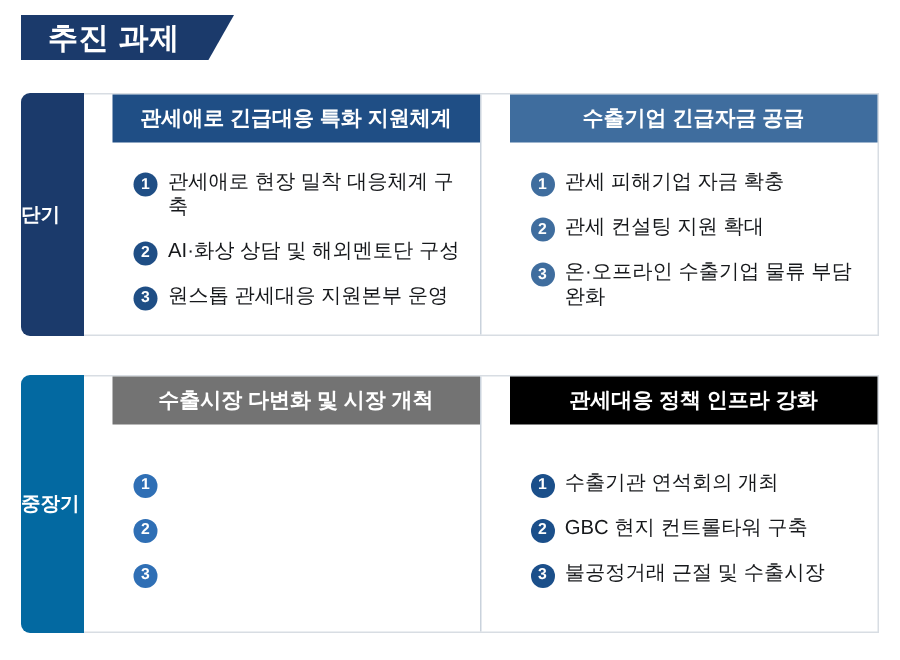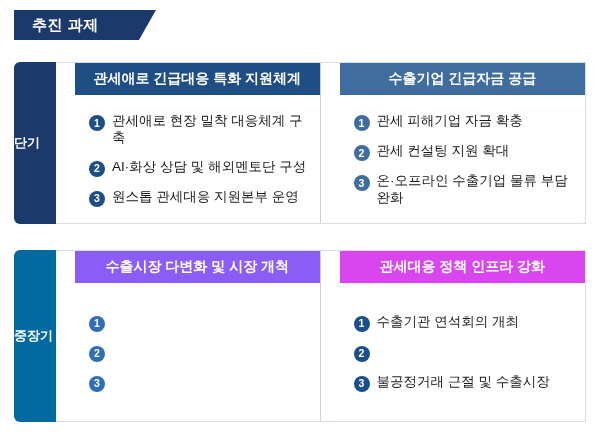--- a/index.html
+++ b/index.html
@@ -32,21 +32,21 @@
     height: 30px;
     background: #1b3a6b;
     display: flex;
     align-items: center;
     padding-left: 18px;
     box-sizing: border-box;
     clip-path: polygon(0 0, 100% 0, 88% 100%, 0 100%);
   }
   .title-banner .title-text {
     color: #ffffff;
-    font-size: 15px;
+    font-size: 20px;
     font-weight: bold;
     letter-spacing: 0.5px;
   }
 
   
   .block {
     position: absolute;
     display: flex;
     align-items: stretch;
   }
@@ -141,22 +141,22 @@
     display: flex;
     align-items: center;
     justify-content: center;
     margin-top: 2px;
   }
   .bullet-text { flex: 1 1 auto; }
 
   
   .head-navy { background: #1f4e85; }
   .head-steel { background: #3f6d9e; }
-  .head-blue { background: #8b5cf6; }
-  .head-darkblue { background: #d946ef; }
+  .head-blue { background: #737373; }
+  .head-darkblue { background: #000000; }
 
   .num-navy { background: #1f4e85; }
   .num-steel { background: #3f6d9e; }
   .num-blue { background: #2f6fb5; }
   .num-darkblue { background: #1b4f8a; }
 </style>
 </head>
 <body>
 
 <div class="page">
@@ -233,20 +233,21 @@
 
       <div class="col">
         <div class="col-head head-darkblue">관세대응 정책 인프라 강화</div>
         <div class="col-body">
           <div class="bullet-row">
             <span class="bullet-num num-darkblue">1</span>
             <span class="bullet-text">수출기관 연석회의 개최</span>
           </div>
           <div class="bullet-row">
             <span class="bullet-num num-darkblue">2</span>
+            <span class="bullet-text">GBC 현지 컨트롤타워 구축</span>
           </div>
           <div class="bullet-row">
             <span class="bullet-num num-darkblue">3</span>
             <span class="bullet-text">불공정거래 근절 및 수출시장</span>
           </div>
         </div>
       </div>
 
     </div>
   </div>

